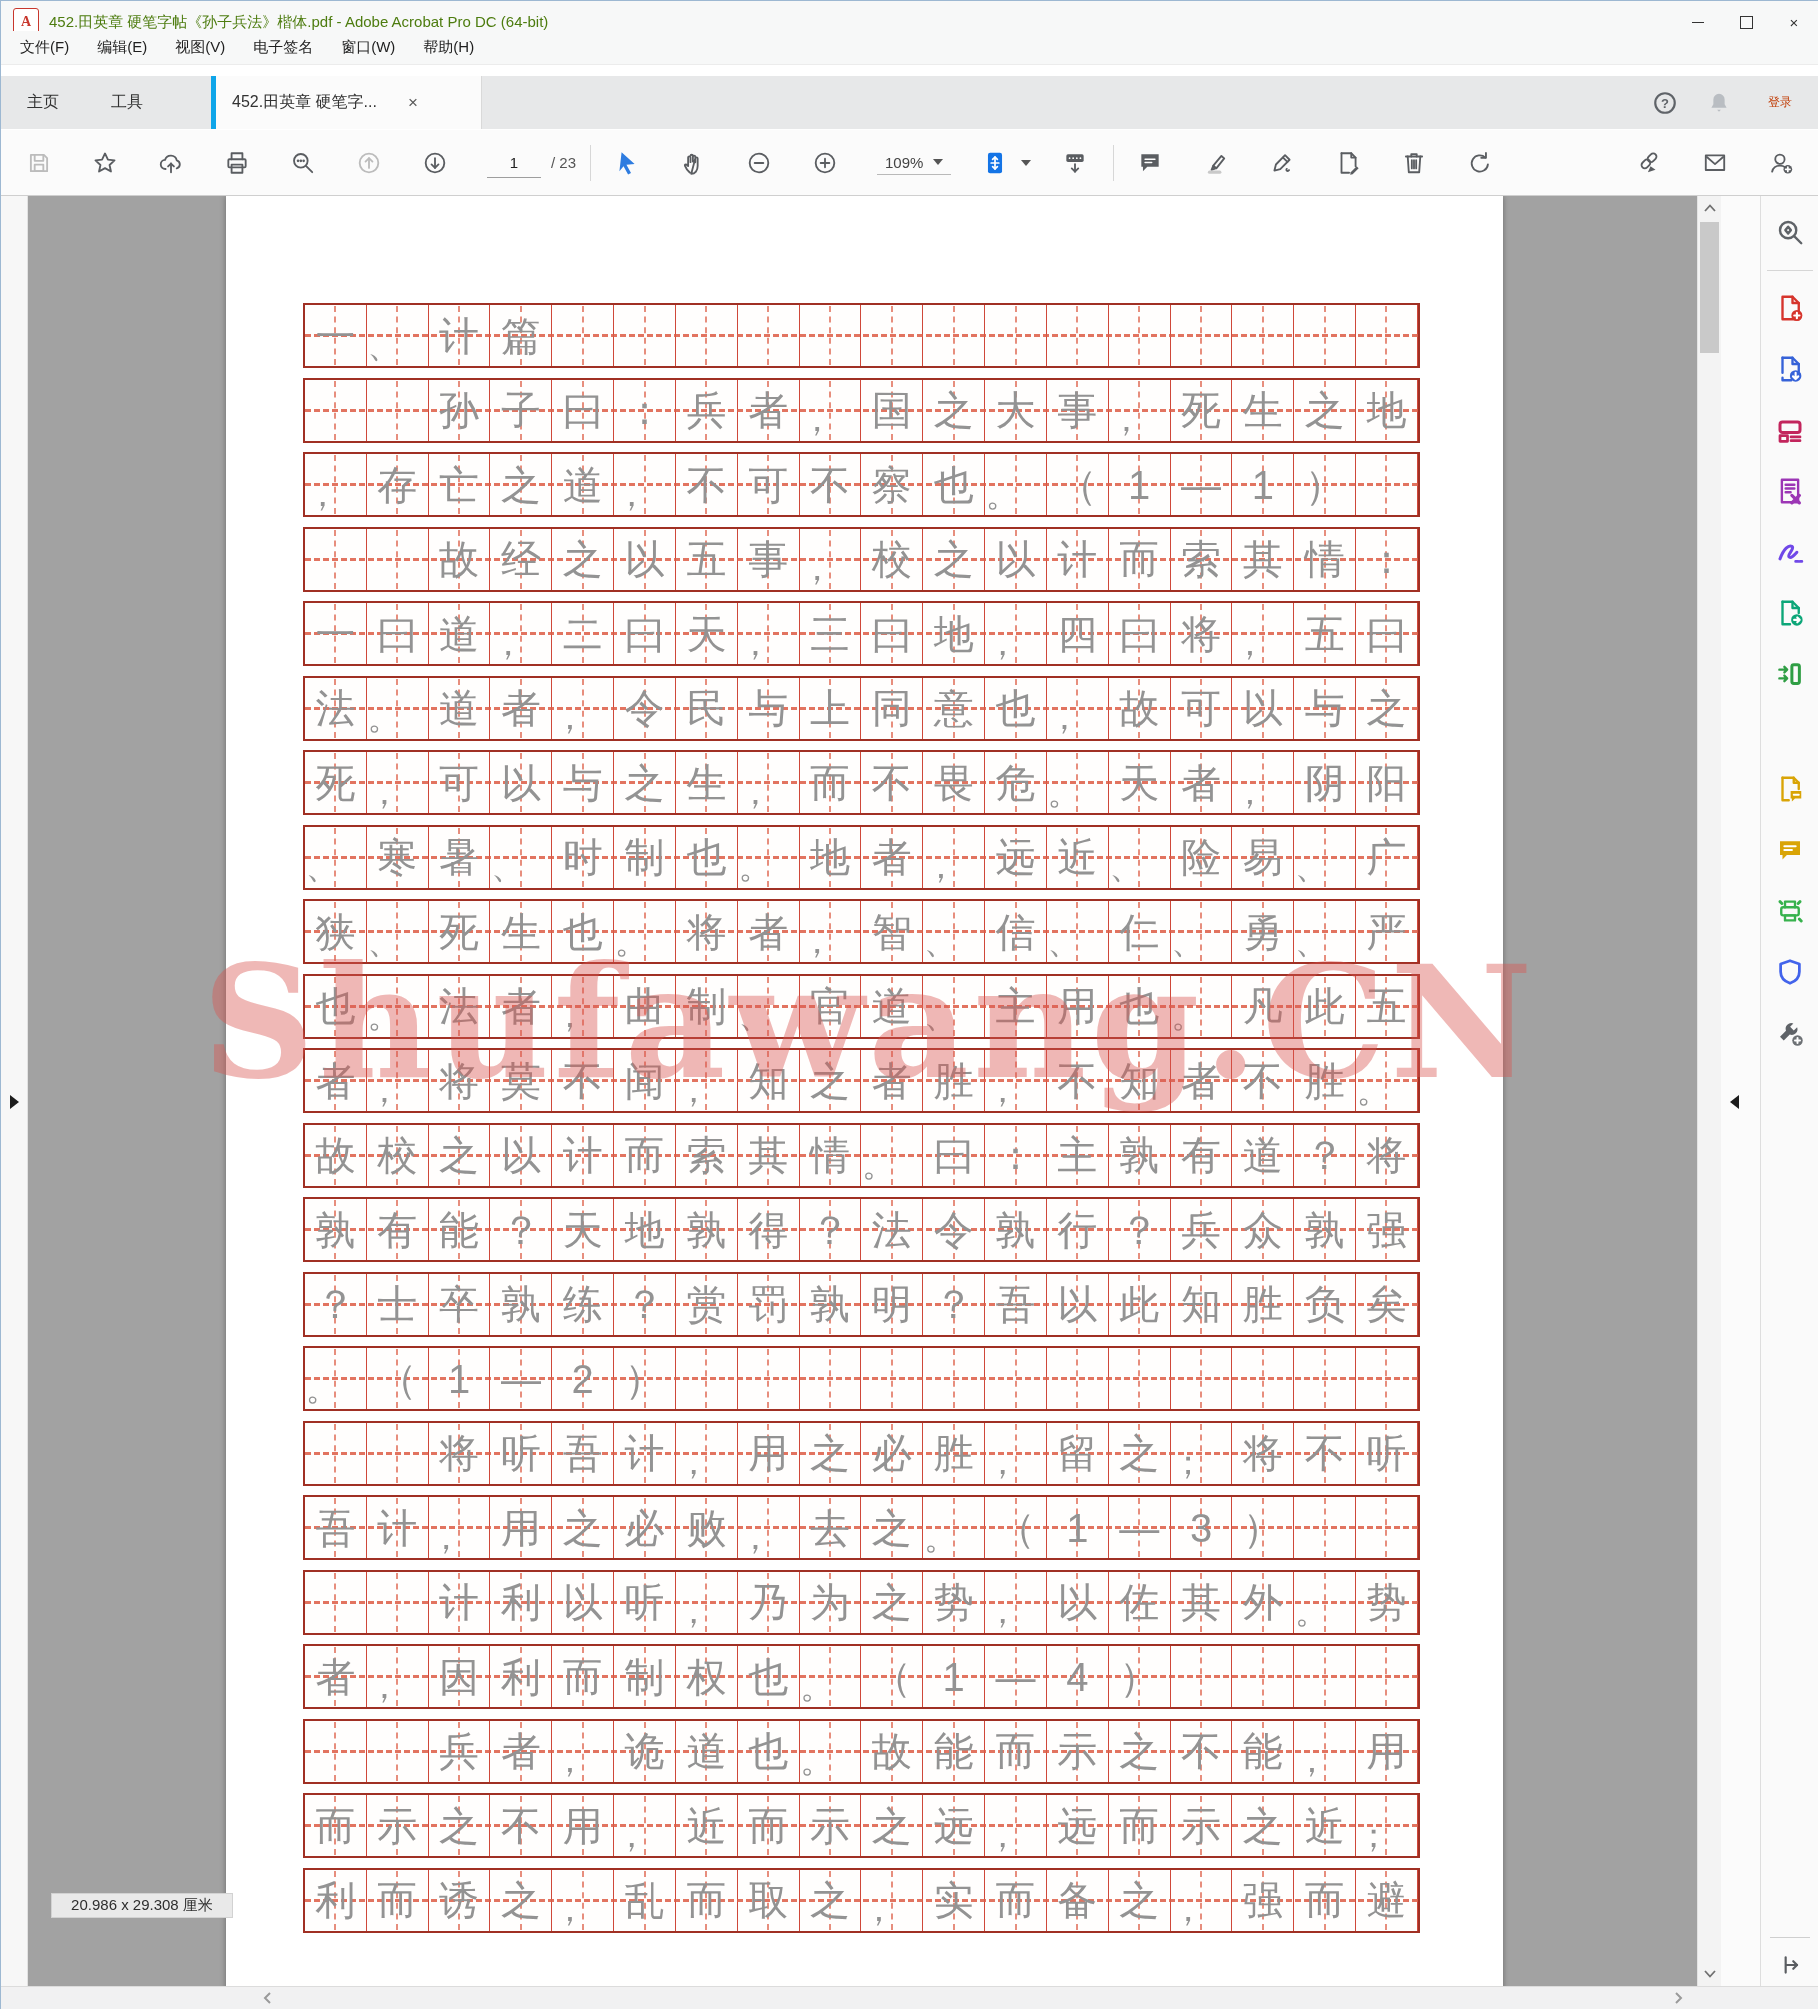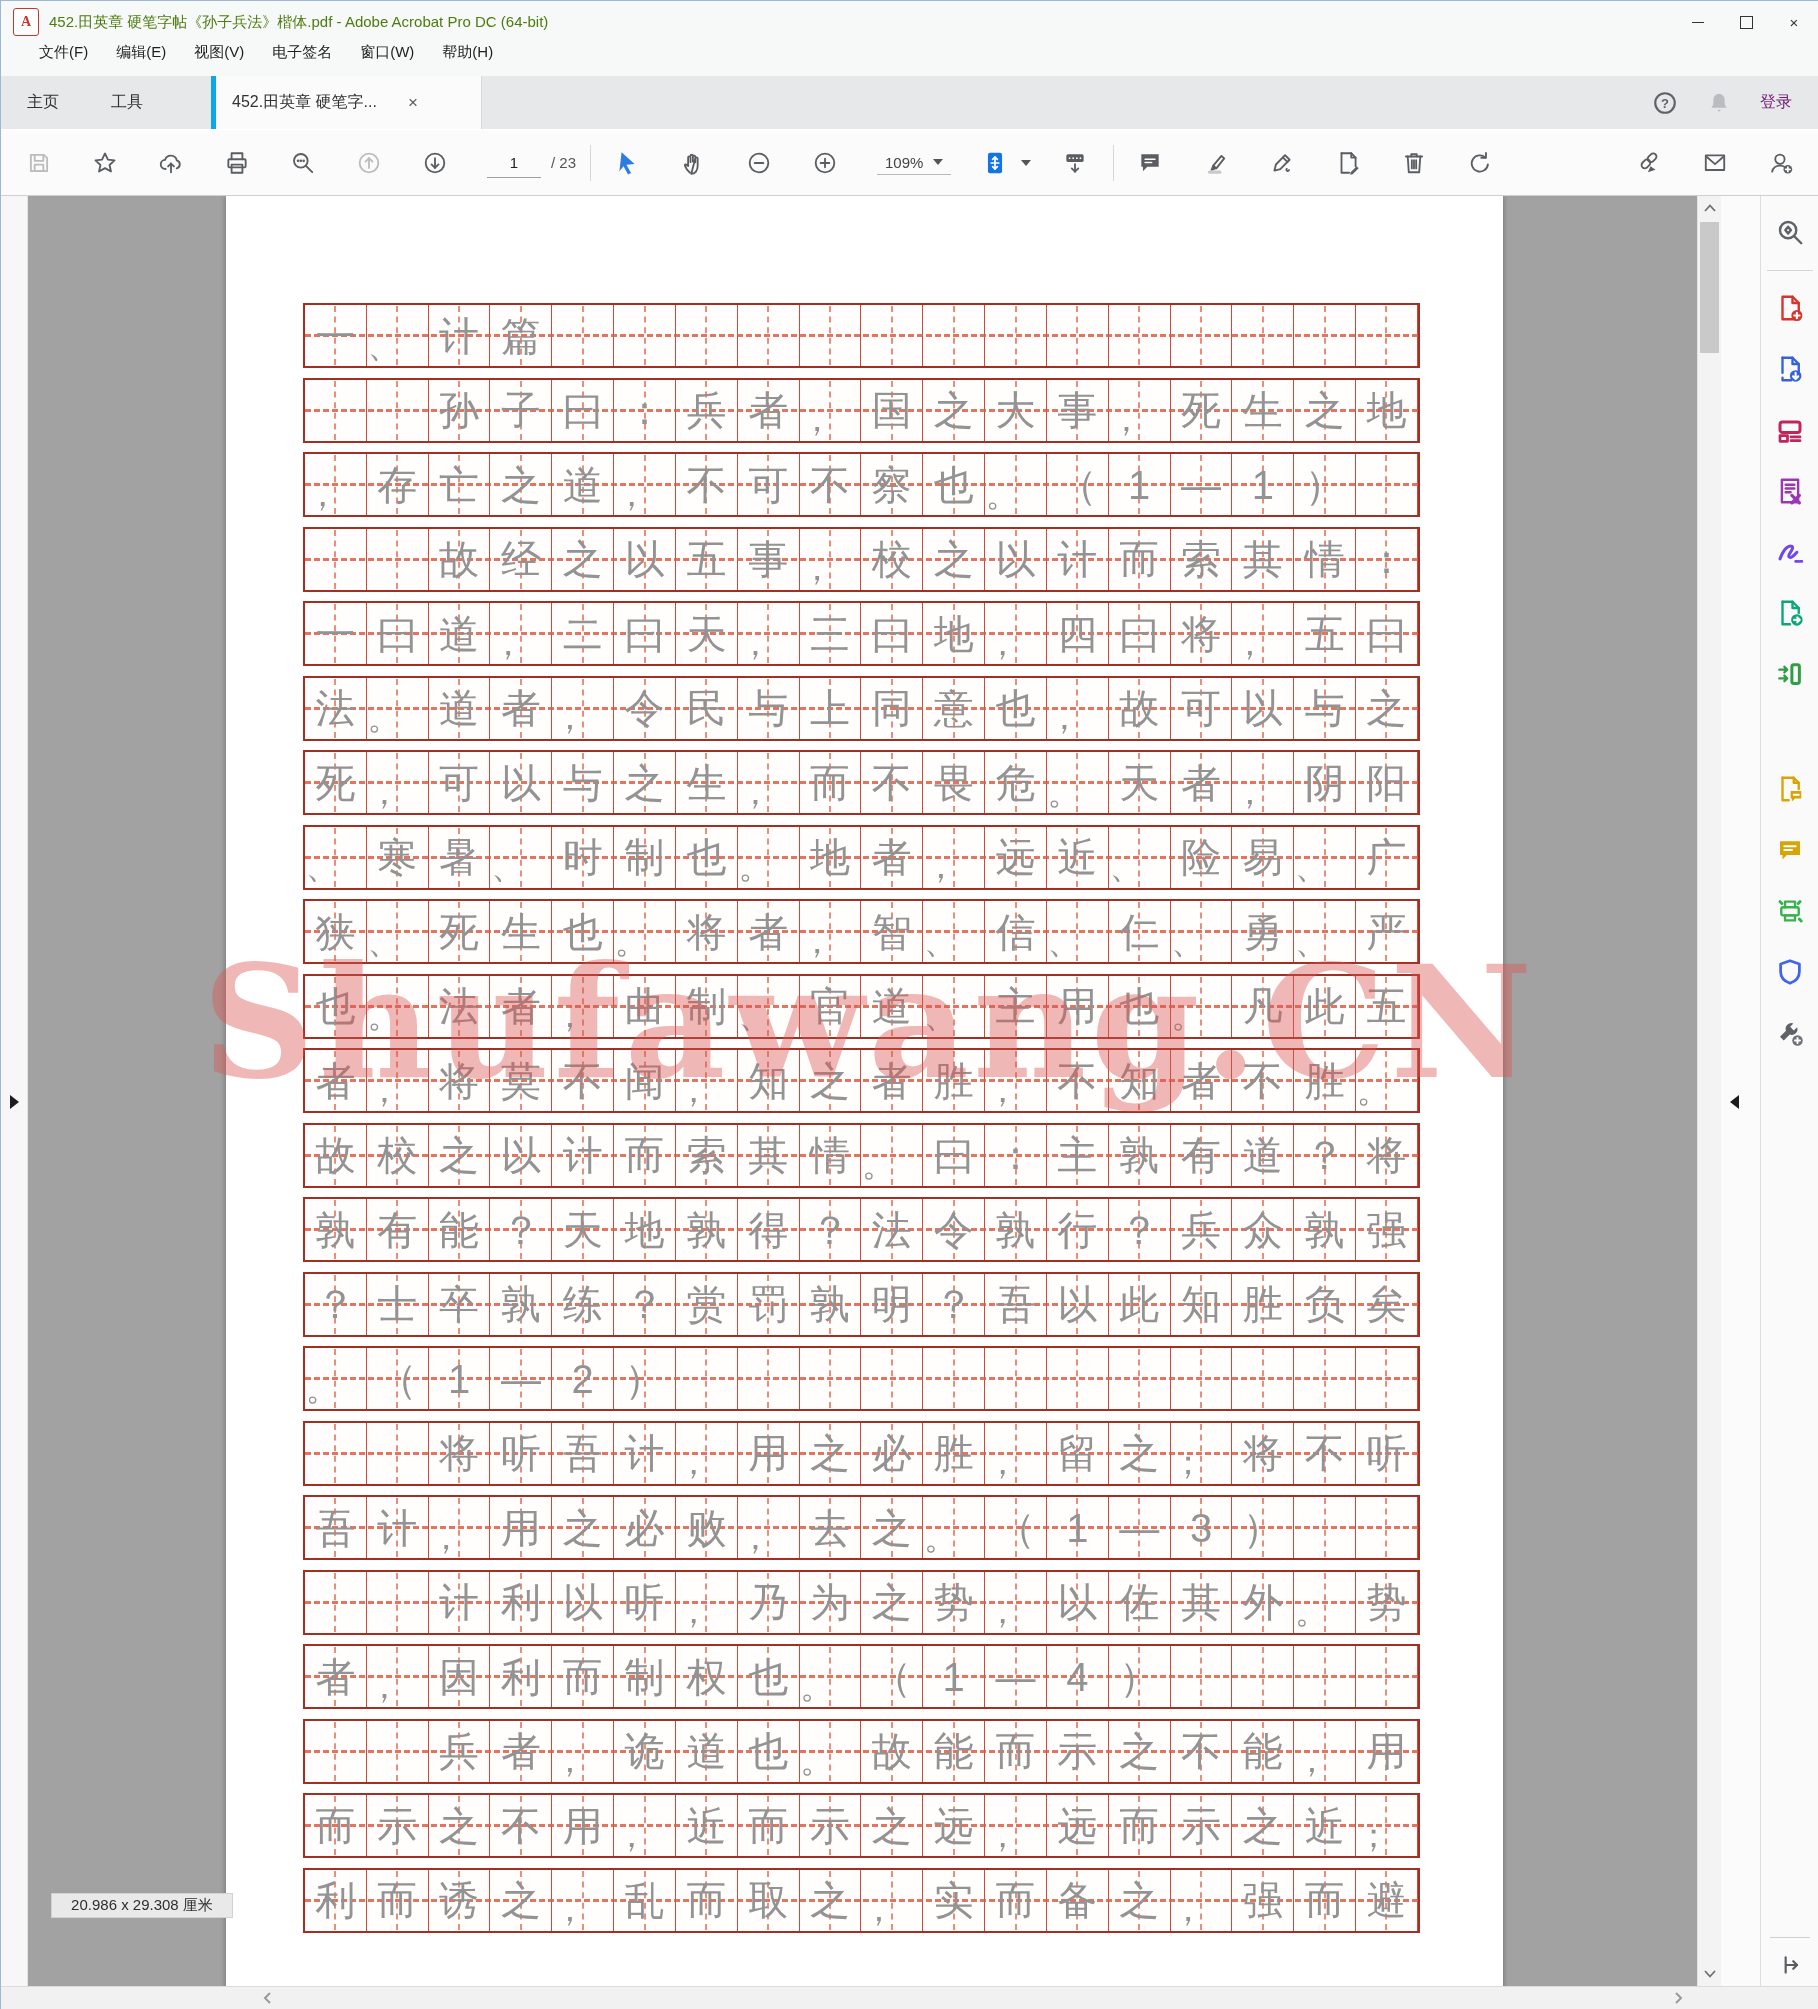--- a/index.html
+++ b/index.html
@@ -7,29 +7,29 @@
   
   #titlebar{position:absolute;left:0;top:0;width:100%;height:42px;background:#f7f8f8;display:flex;align-items:center;}
   #pdfic{width:24px;height:26px;margin:0 10px 0 12px;position:relative;background:#fff;border:1.5px solid #c8372d;border-radius:3px;display:flex;align-items:center;justify-content:center;}
   #pdfic span{color:#c8372d;font-size:14px;font-weight:bold;font-family:"Liberation Serif",serif;}
   #wtitle{font-size:15px;color:#4d7c0f;white-space:nowrap;}
   #wcontrols{margin-left:auto;display:flex;height:100%;}
   .wbtn{width:48px;height:100%;display:flex;align-items:center;justify-content:center;color:#333;font-size:15px;}
   .wbtn .min{width:12px;border-top:1.5px solid #333;display:block;}
   .wbtn .max{width:11px;height:11px;border:1.5px solid #333;display:block;}
   
-  #menubar{position:absolute;left:0;top:42px;width:100%;height:34px;background:#f7f8f8;display:flex;align-items:flex-start;padding-left:24px;border-bottom:1px solid #ececec;box-sizing:border-box;}
+  #menubar{position:absolute;left:0;top:30px;width:100%;height:34px;background:#f7f8f8;display:flex;align-items:center;padding-left:5px;border-bottom:1px solid #ececec;box-sizing:border-box;}
   .menu-item{font-size:15px;color:#1f1f1f;padding:0 14px;}
   
   #tabrow{position:absolute;left:0;top:75px;width:100%;height:53px;background:#e7e8e9;display:flex;align-items:stretch;}
   .ttab{display:flex;align-items:center;padding:0 26px;font-size:16px;color:#323232;}
   #doctab{background:#fbfbfb;min-width:233px;margin-left:42px;display:flex;align-items:center;gap:31px;padding:0 16px;font-size:16px;color:#323232;border-left:5px solid #0ea5e9;border-right:1px solid #d9d9d9;}
   #doctab .x{color:#5a5a5a;font-size:17px;line-height:1;}
   #tabright{margin-left:auto;display:flex;align-items:center;gap:28px;padding-right:26px;}
-  #signin{font-size:16px;color:#701a75;}
+  #signin{font-size:12px;color:#c2410c;margin-left:8px;}
   
   #toolbar{position:absolute;left:0;top:129px;width:100%;height:66px;background:#fbfbfb;border-bottom:1px solid #cfcfcf;box-sizing:border-box;display:flex;align-items:center;padding:0 24px;}
   .tb{width:27px;height:27px;margin-right:39px;display:flex;align-items:center;justify-content:center;flex:0 0 auto;}
   .tb svg{width:26px;height:26px;stroke:#5a5d61;fill:none;stroke-width:1.7;stroke-linecap:round;stroke-linejoin:round;}
   .tb.disabled svg{stroke:#bcbcbc;}
   .vsep{width:1px;height:36px;background:#d7d7d7;margin:0 16px 0 -14px;flex:0 0 auto;margin-right:22px;}
   #pageinput{width:50px;height:28px;border:none;border-bottom:1px solid #9e9e9e;background:transparent;text-align:center;font-size:15px;color:#222;margin-right:10px;font-family:"Liberation Sans",sans-serif;}
   #pagetotal{font-size:15px;color:#555;margin-right:28px;white-space:nowrap;}
   #zoomctl{display:flex;align-items:center;gap:10px;border-bottom:1px solid #b9b9b9;padding:3px 8px;margin-right:30px;}
   #zoomlevel{font-size:15px;color:#444;}

